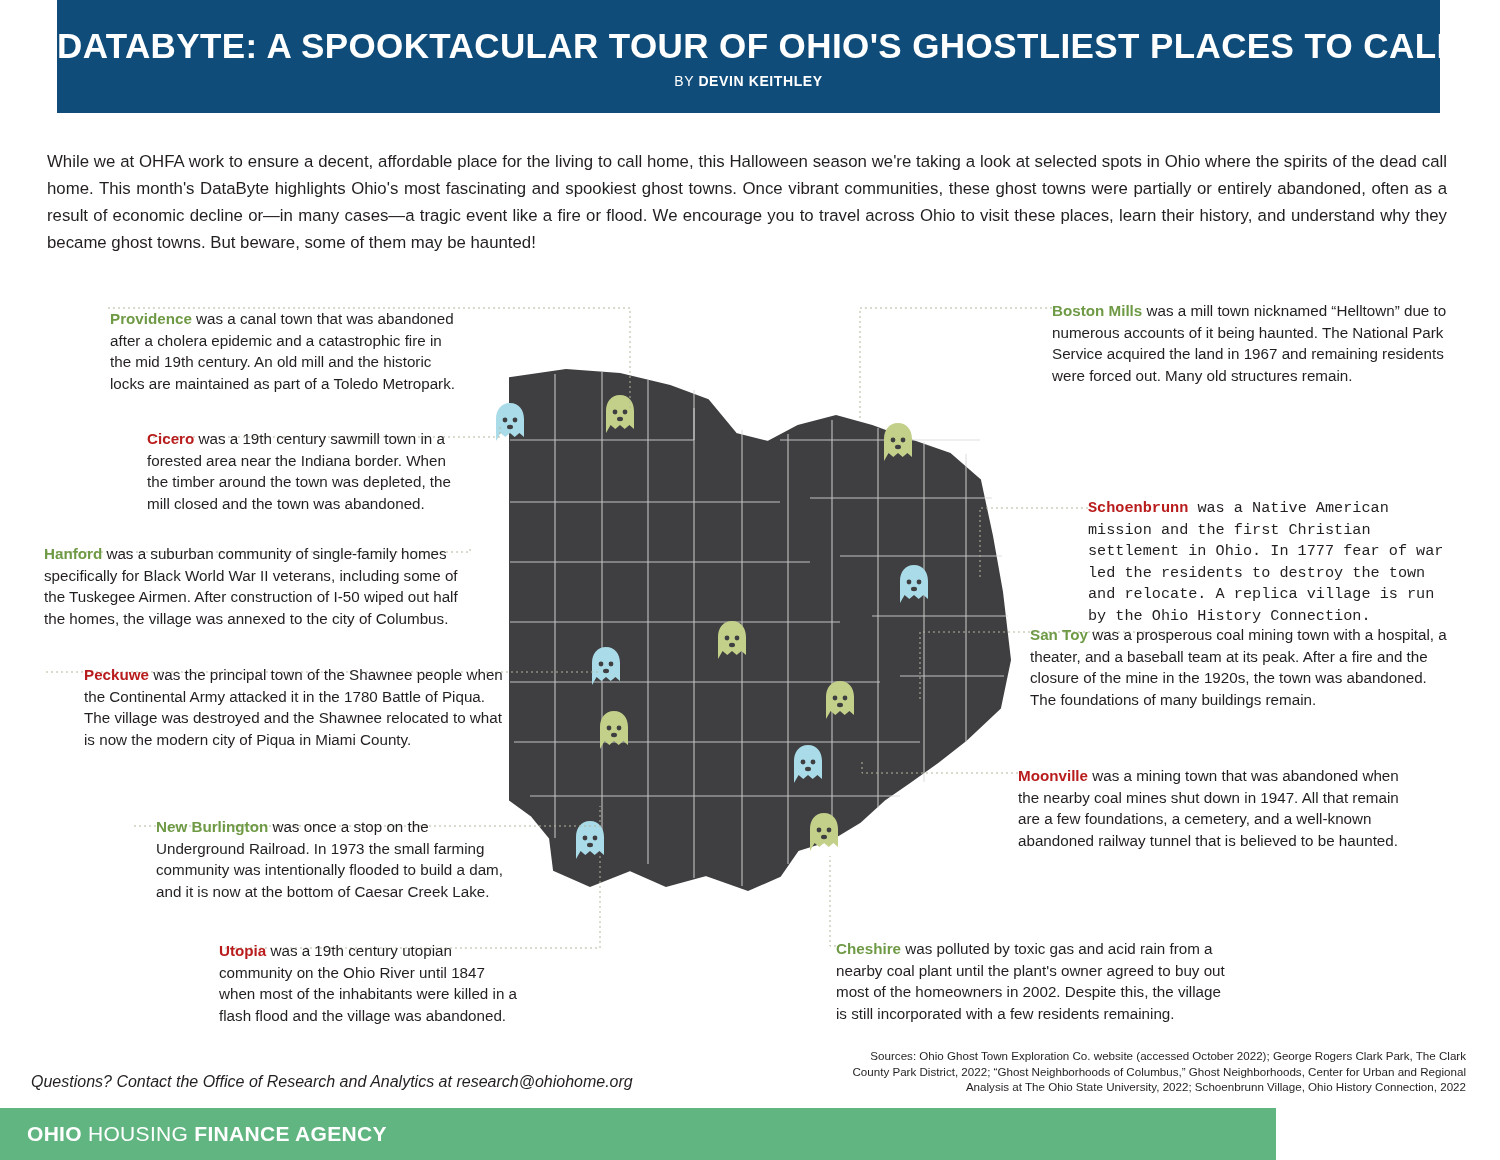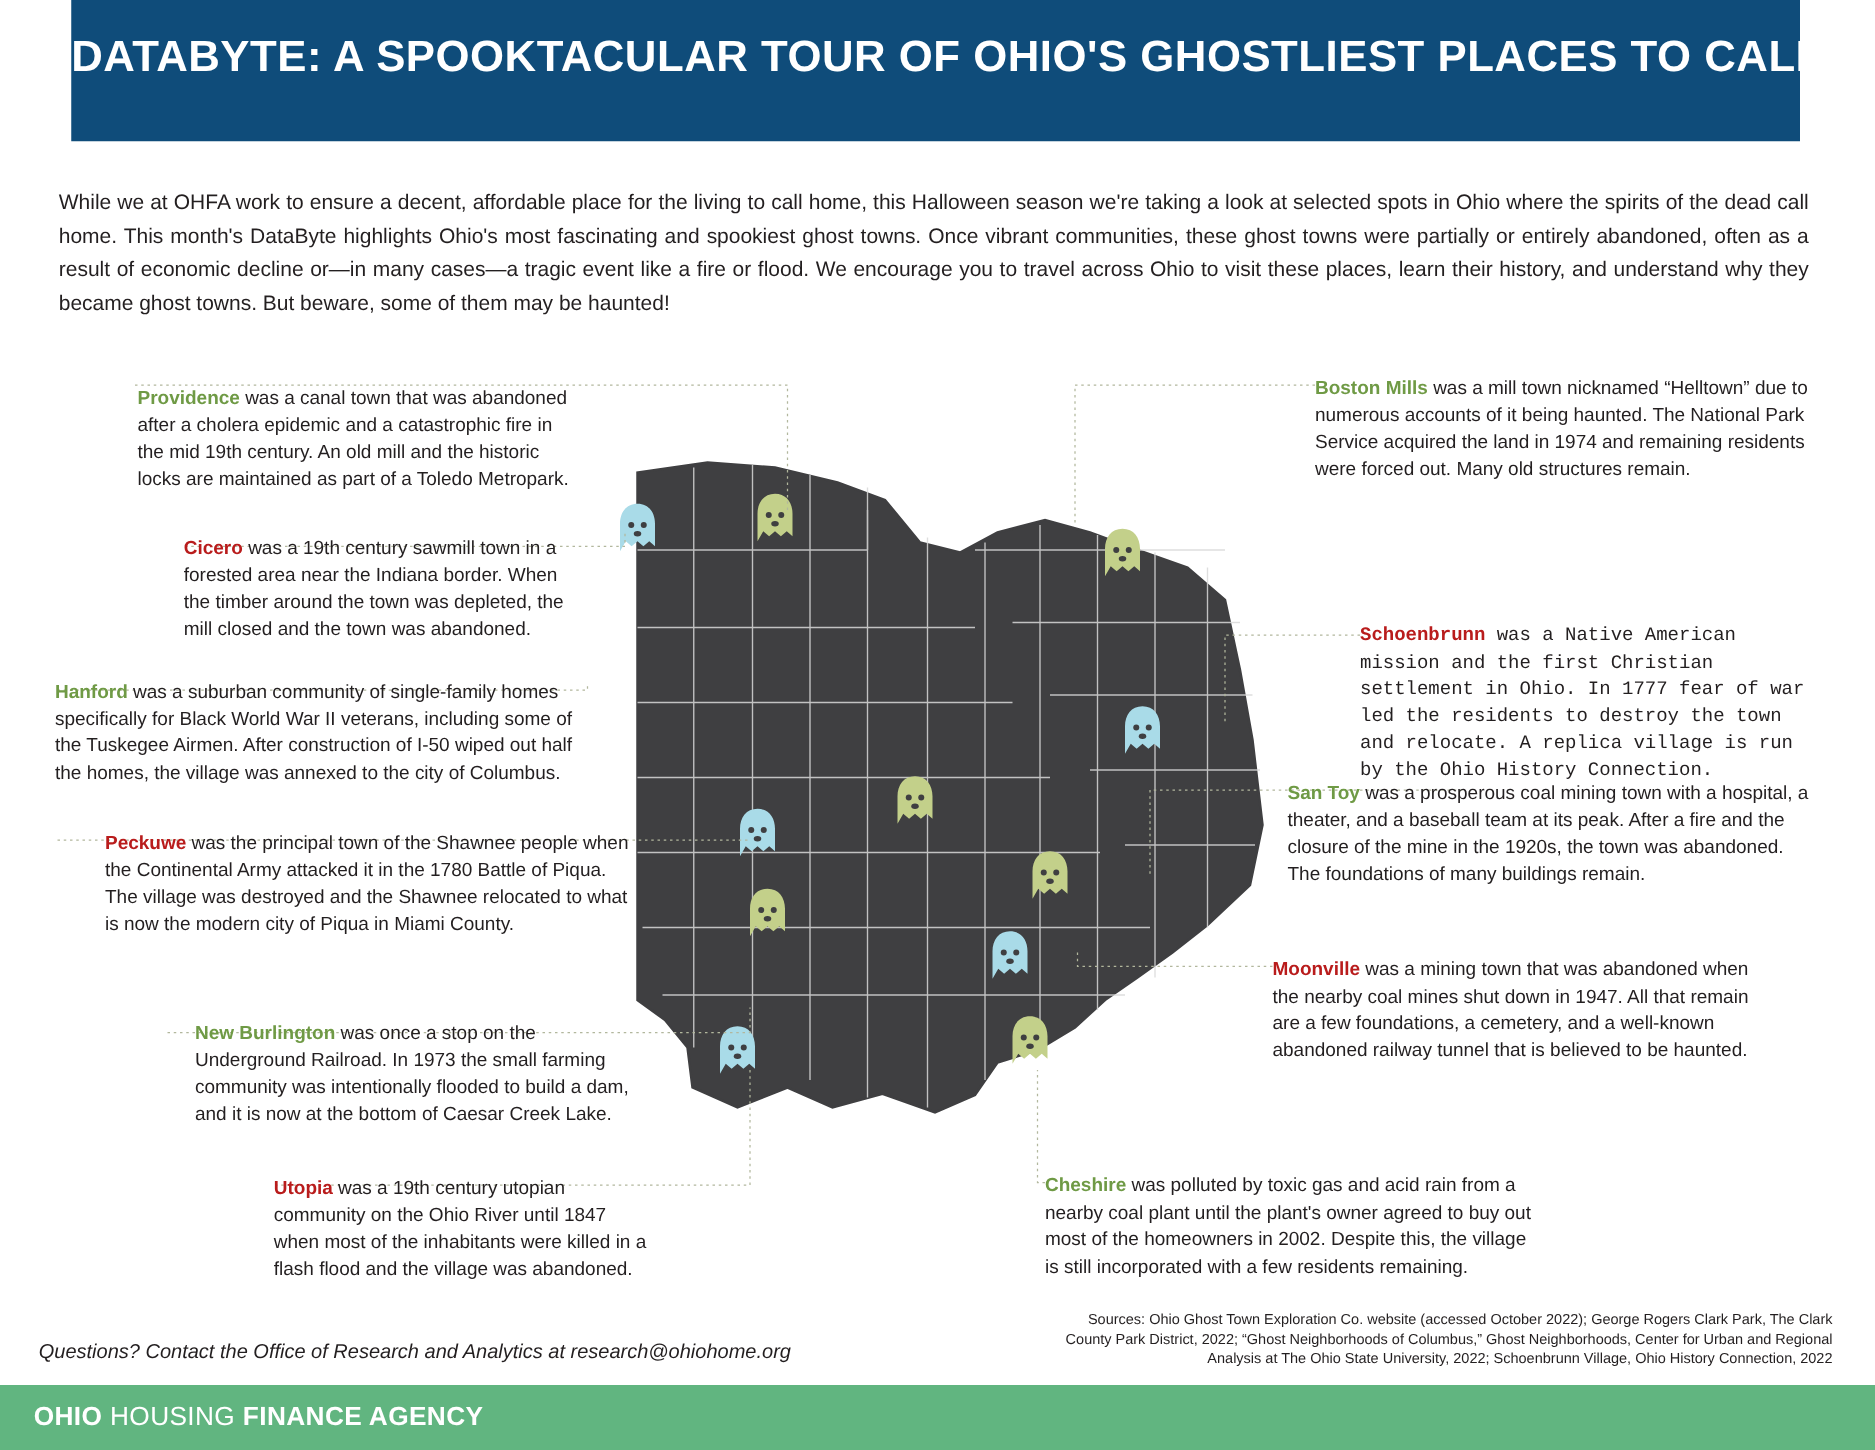--- a/index.html
+++ b/index.html
@@ -64,40 +64,43 @@
   .sources{
     position:absolute;right:34px;top:1048px;width:620px;
     font-size:11.6px;line-height:15.5px;text-align:right;color:#231f20;
   }
   .question{
     position:absolute;left:31px;top:1073px;
     font-size:16px;color:#231f20;font-style:italic;
   }
   
   .footer{
-    position:absolute;left:0;bottom:0;width:1500px;height:52px;
+    position:absolute;left:0;bottom:0;width:1276px;height:52px;
     background:#61b580;
   }
   .footer .brand{
     position:absolute;left:27px;top:14px;
     color:#ffffff;font-size:21px;letter-spacing:.3px;
     font-family:"Liberation Sans Narrow","Liberation Sans",sans-serif;
     font-weight:bold;
   }
   .footer .brand span.light{font-weight:normal;}
   .footer .tag{
     position:absolute;right:27px;top:19px;
     color:#ffffff;font-size:14px;letter-spacing:1px;font-weight:bold;margin-top:40px;
   }
 </style>
 </head>
 <body>
 
 <div class="header">
   <div class="title">DataByte: A Spooktacular Tour of Ohio's Ghostliest Places to Call Home</div>
+  <div class="byline">
+    <span>BY </span><b>DEVIN KEITHLEY</b>
+  </div>
 </div>
 
 <div class="intro">While we at OHFA work to ensure a decent, affordable place for the living to call home, this Halloween season we're taking a look at selected spots in Ohio where the spirits of the dead call home. This month's DataByte highlights Ohio's most fascinating and spookiest ghost towns. Once vibrant communities, these ghost towns were partially or entirely abandoned, often as a result of economic decline or—in many cases—a tragic event like a fire or flood. We encourage you to travel across Ohio to visit these places, learn their history, and understand why they became ghost towns. But beware, some of them may be haunted!</div>
 
 <div class="mapwrap">
   <svg width="560" height="600" viewBox="0 0 560 600" aria-label="Ohio county map">
 
     <path d="M30 48 L30 470 L52 486 L70 508 L74 540 L110 556 L150 540 L186 556 L226 545 L268 560
              L300 546 L318 520 L350 510 L380 492 L404 470 L430 452 L458 432 L486 410 L520 378
              L530 330 L522 262 L512 206 L500 150 L470 124 L430 110 L392 96 L356 86 L318 96
@@ -276,21 +279,21 @@
 
 <div class="callout n-green" style="left:132px;top:816px;width:365px;margin-left:24px;">
   <span class="name">New Burlington</span><span> was once a stop on the Underground Railroad. In 1973 the small farming community was intentionally flooded to build a dam, and it is now at the bottom of Caesar Creek Lake.</span>
 </div>
 
 <div class="callout n-blue" style="left:219px;top:940px;width:300px;">
   <span class="name">Utopia</span><span> was a 19th century utopian community on the Ohio River until 1847 when most of the inhabitants were killed in a flash flood and the village was abandoned.</span>
 </div>
 
 <div class="callout n-green" style="left:1052px;top:300px;width:400px;">
-  <span class="name">Boston Mills</span><span> was a mill town nicknamed “Helltown” due to numerous accounts of it being haunted. The National Park Service acquired the land in 1974 and remaining residents were forced out. Many old structures remain.</span>
+  <span class="name">Boston Mills</span><span> was a mill town nicknamed “Helltown” due to numerous accounts of it being haunted. The National Park Service acquired the land in 1967 and remaining residents were forced out. Many old structures remain.</span>
 </div>
 
 <div class="callout n-blue" style="left:1088px;top:498px;width:368px;font-family:Liberation Mono, monospace;">
   <span class="name">Schoenbrunn</span><span> was a Native American mission and the first Christian settlement in Ohio. In 1777 fear of war led the residents to destroy the town and relocate. A replica village is run by the Ohio History Connection.</span>
 </div>
 
 <div class="callout n-green" style="left:1030px;top:624px;width:425px;">
   <span class="name">San Toy</span><span> was a prosperous coal mining town with a hospital, a theater, and a baseball team at its peak. After a fire and the closure of the mine in the 1920s, the town was abandoned. The foundations of many buildings remain.</span>
 </div>
 

